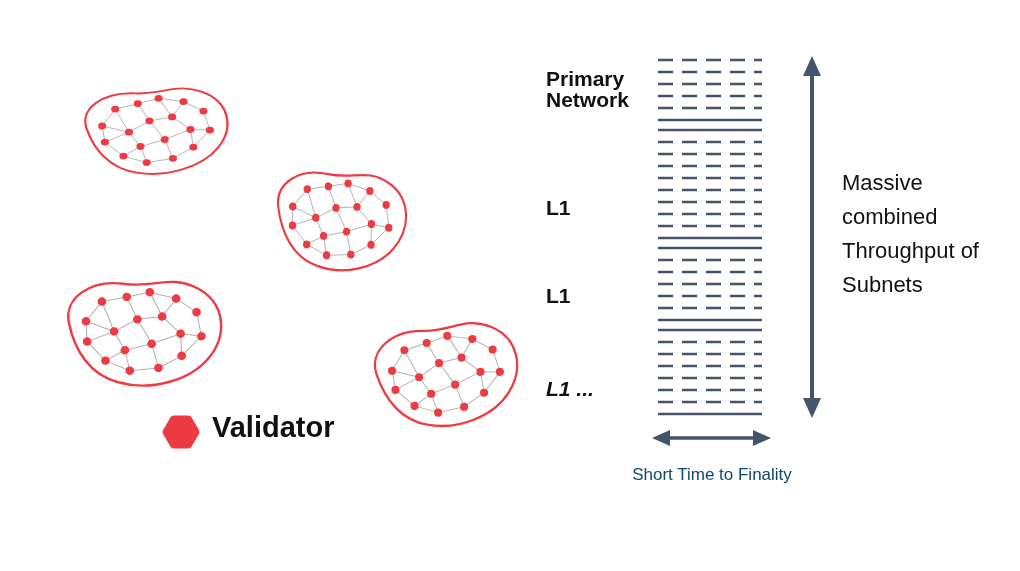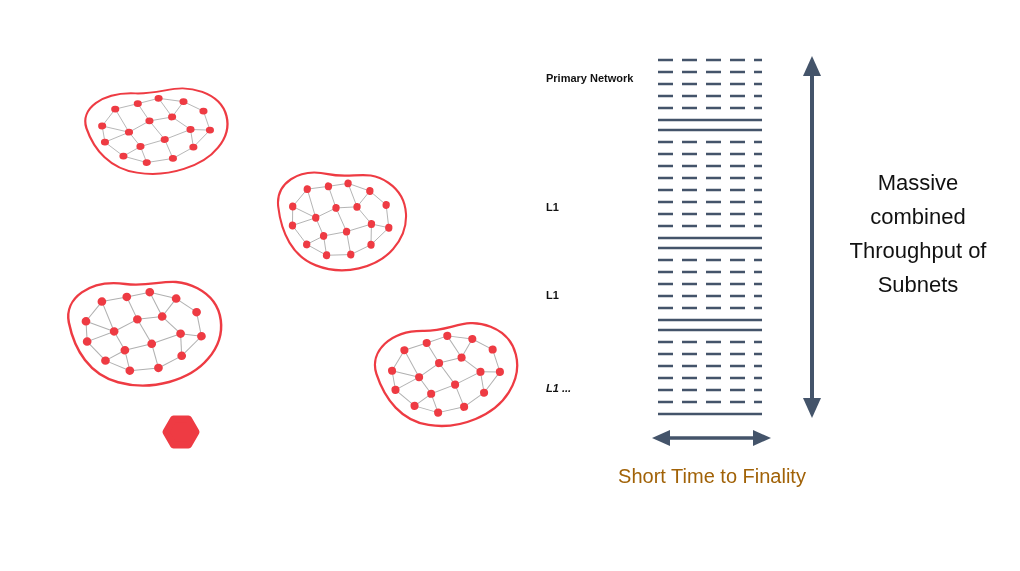--- a/index.html
+++ b/index.html
@@ -1,27 +1,27 @@
 <!DOCTYPE html>
 <html><head>
 <meta charset="utf-8">
 <style>
   html,body{margin:0;padding:0;background:#ffffff;}
   body{font-family:"Liberation Sans","DejaVu Sans",sans-serif;}
   .canvas{position:relative;width:1020px;height:571px;background:#ffffff;overflow:hidden;}
   #diagram-svg{position:absolute;left:0;top:0;}
-  .label{position:absolute;font-weight:bold;color:#111111;font-size:11px;line-height:21px;}
+  .label{position:absolute;font-weight:bold;color:#111111;font-size:21px;line-height:21px;}
   .label.primary{left:546px;top:68px;width:95px;}
   .label.l1a{left:546px;top:197px;}
   .label.l1b{left:546px;top:285px;}
   .label.l1c{left:546px;top:378px;font-style:italic;}
-  .throughput{position:absolute;left:842px;top:166px;width:152px;text-align:center;
+  .throughput{position:absolute;left:842px;top:166px;width:152px;
               font-size:22px;line-height:34px;color:#111111;}
   .finality{position:absolute;left:612px;top:465px;width:200px;text-align:center;
-            font-size:20px;color:#a16207;}
+            font-size:17px;color:#0c4a6e;}
   .validator{position:absolute;left:212px;top:411px;font-size:29px;font-weight:bold;color:#111111;}
 </style>
 </head>
 <body>
 
 <div class="canvas">
   <svg id="diagram-svg" width="1020" height="571" viewBox="0 0 1020 571">
       <g transform="translate(62,78) scale(0.88,0.74) rotate(-3,100,70)">
         <path d="M 28,64 C 22,38 48,16 86,20 C 118,23 134,8 162,22 C 192,37 196,72 176,98 C 158,122 118,136 82,127 C 52,120 35,94 28,64 Z" fill="#ffffff" stroke="#ee3b43" stroke-width="2.6"></path>
         <line x1="46" y1="62" x2="62" y2="40" stroke="#b0b0b0" stroke-width="1.1"></line>
@@ -272,13 +272,14 @@
       <polygon points="196.0,432.0 188.5,445.0 173.5,445.0 166.0,432.0 173.5,419.0 188.5,419.0" fill="#ee3b43" stroke="#ee3b43" stroke-width="7" stroke-linejoin="round"></polygon>
     </svg>
 
   <div class="label primary">Primary Network</div>
   <div class="label l1a">L1</div>
   <div class="label l1b">L1</div>
   <div class="label l1c">L1 ...</div>
 
   <div class="throughput">Massive combined Throughput of Subnets</div>
   <div class="finality">Short Time to Finality</div>
+  <div class="validator">Validator</div>
 </div>
 
 </body></html>

